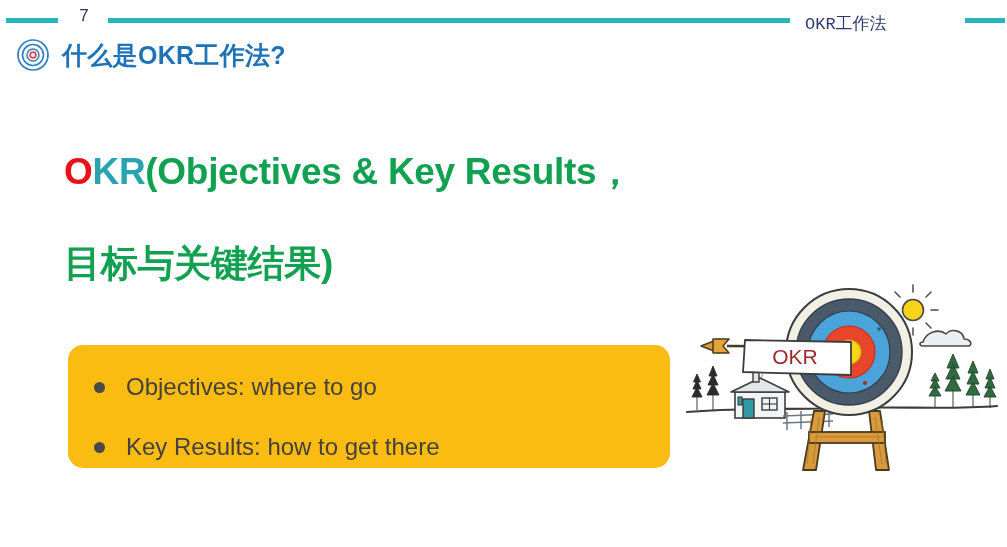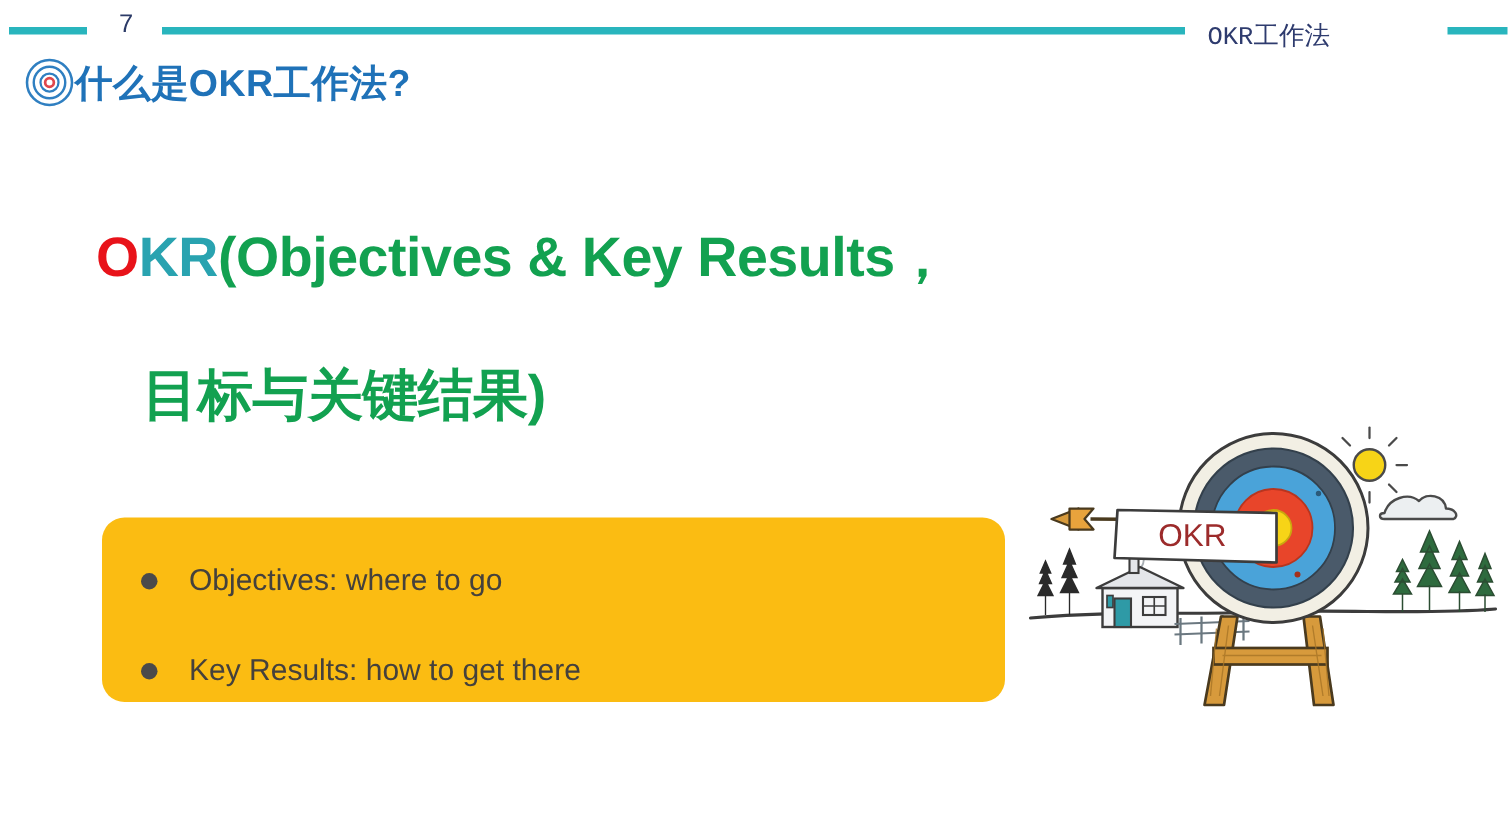--- a/index.html
+++ b/index.html
@@ -56,20 +56,21 @@
     white-space: nowrap;
   }
 
   
   .section-title-row {
     position: absolute;
     left: 16px;
     top: 38px;
     display: flex;
     align-items: center;
+    gap: 12px;
     justify-content: center;
   }
   .target-icon {
     width: 34px;
     height: 34px;
     display: block;
     flex: none;
   }
   .section-title-text {
     font-size: 25px;
@@ -89,21 +90,21 @@
     font-size: 37px;
     font-weight: bold;
     line-height: 92px;
     font-family: "Liberation Sans", sans-serif;
     letter-spacing: -0.3px;
   }
   .headline-line { white-space: nowrap; }
   .h-o  { color: #e8131a; }
   .h-kr { color: #29a3b0; }
   .h-rest { color: #12a150; }
-  .h-line2 { color: #12a150; margin-left: 31px; }
+  .h-line2 { color: #12a150; }
 
   
   .callout {
     position: absolute;
     left: 68px;
     top: 345px;
     width: 602px;
     height: 123px;
     background: #fbbc12;
     border-radius: 15px;
@@ -119,21 +120,21 @@
   .callout-item + .callout-item { margin-top: 12px; }
   .bullet-dot {
     width: 11px;
     height: 11px;
     border-radius: 50%;
     background: #4a4a4a;
     flex: none;
     margin-right: 21px;
   }
   .callout-text {
-    font-size: 20px;
+    font-size: 24px;
     color: #45413c;
     font-family: "Liberation Sans", sans-serif;
     white-space: nowrap;
   }
 
   
   .illustration {
     position: absolute;
     left: 683px;
     top: 284px;

